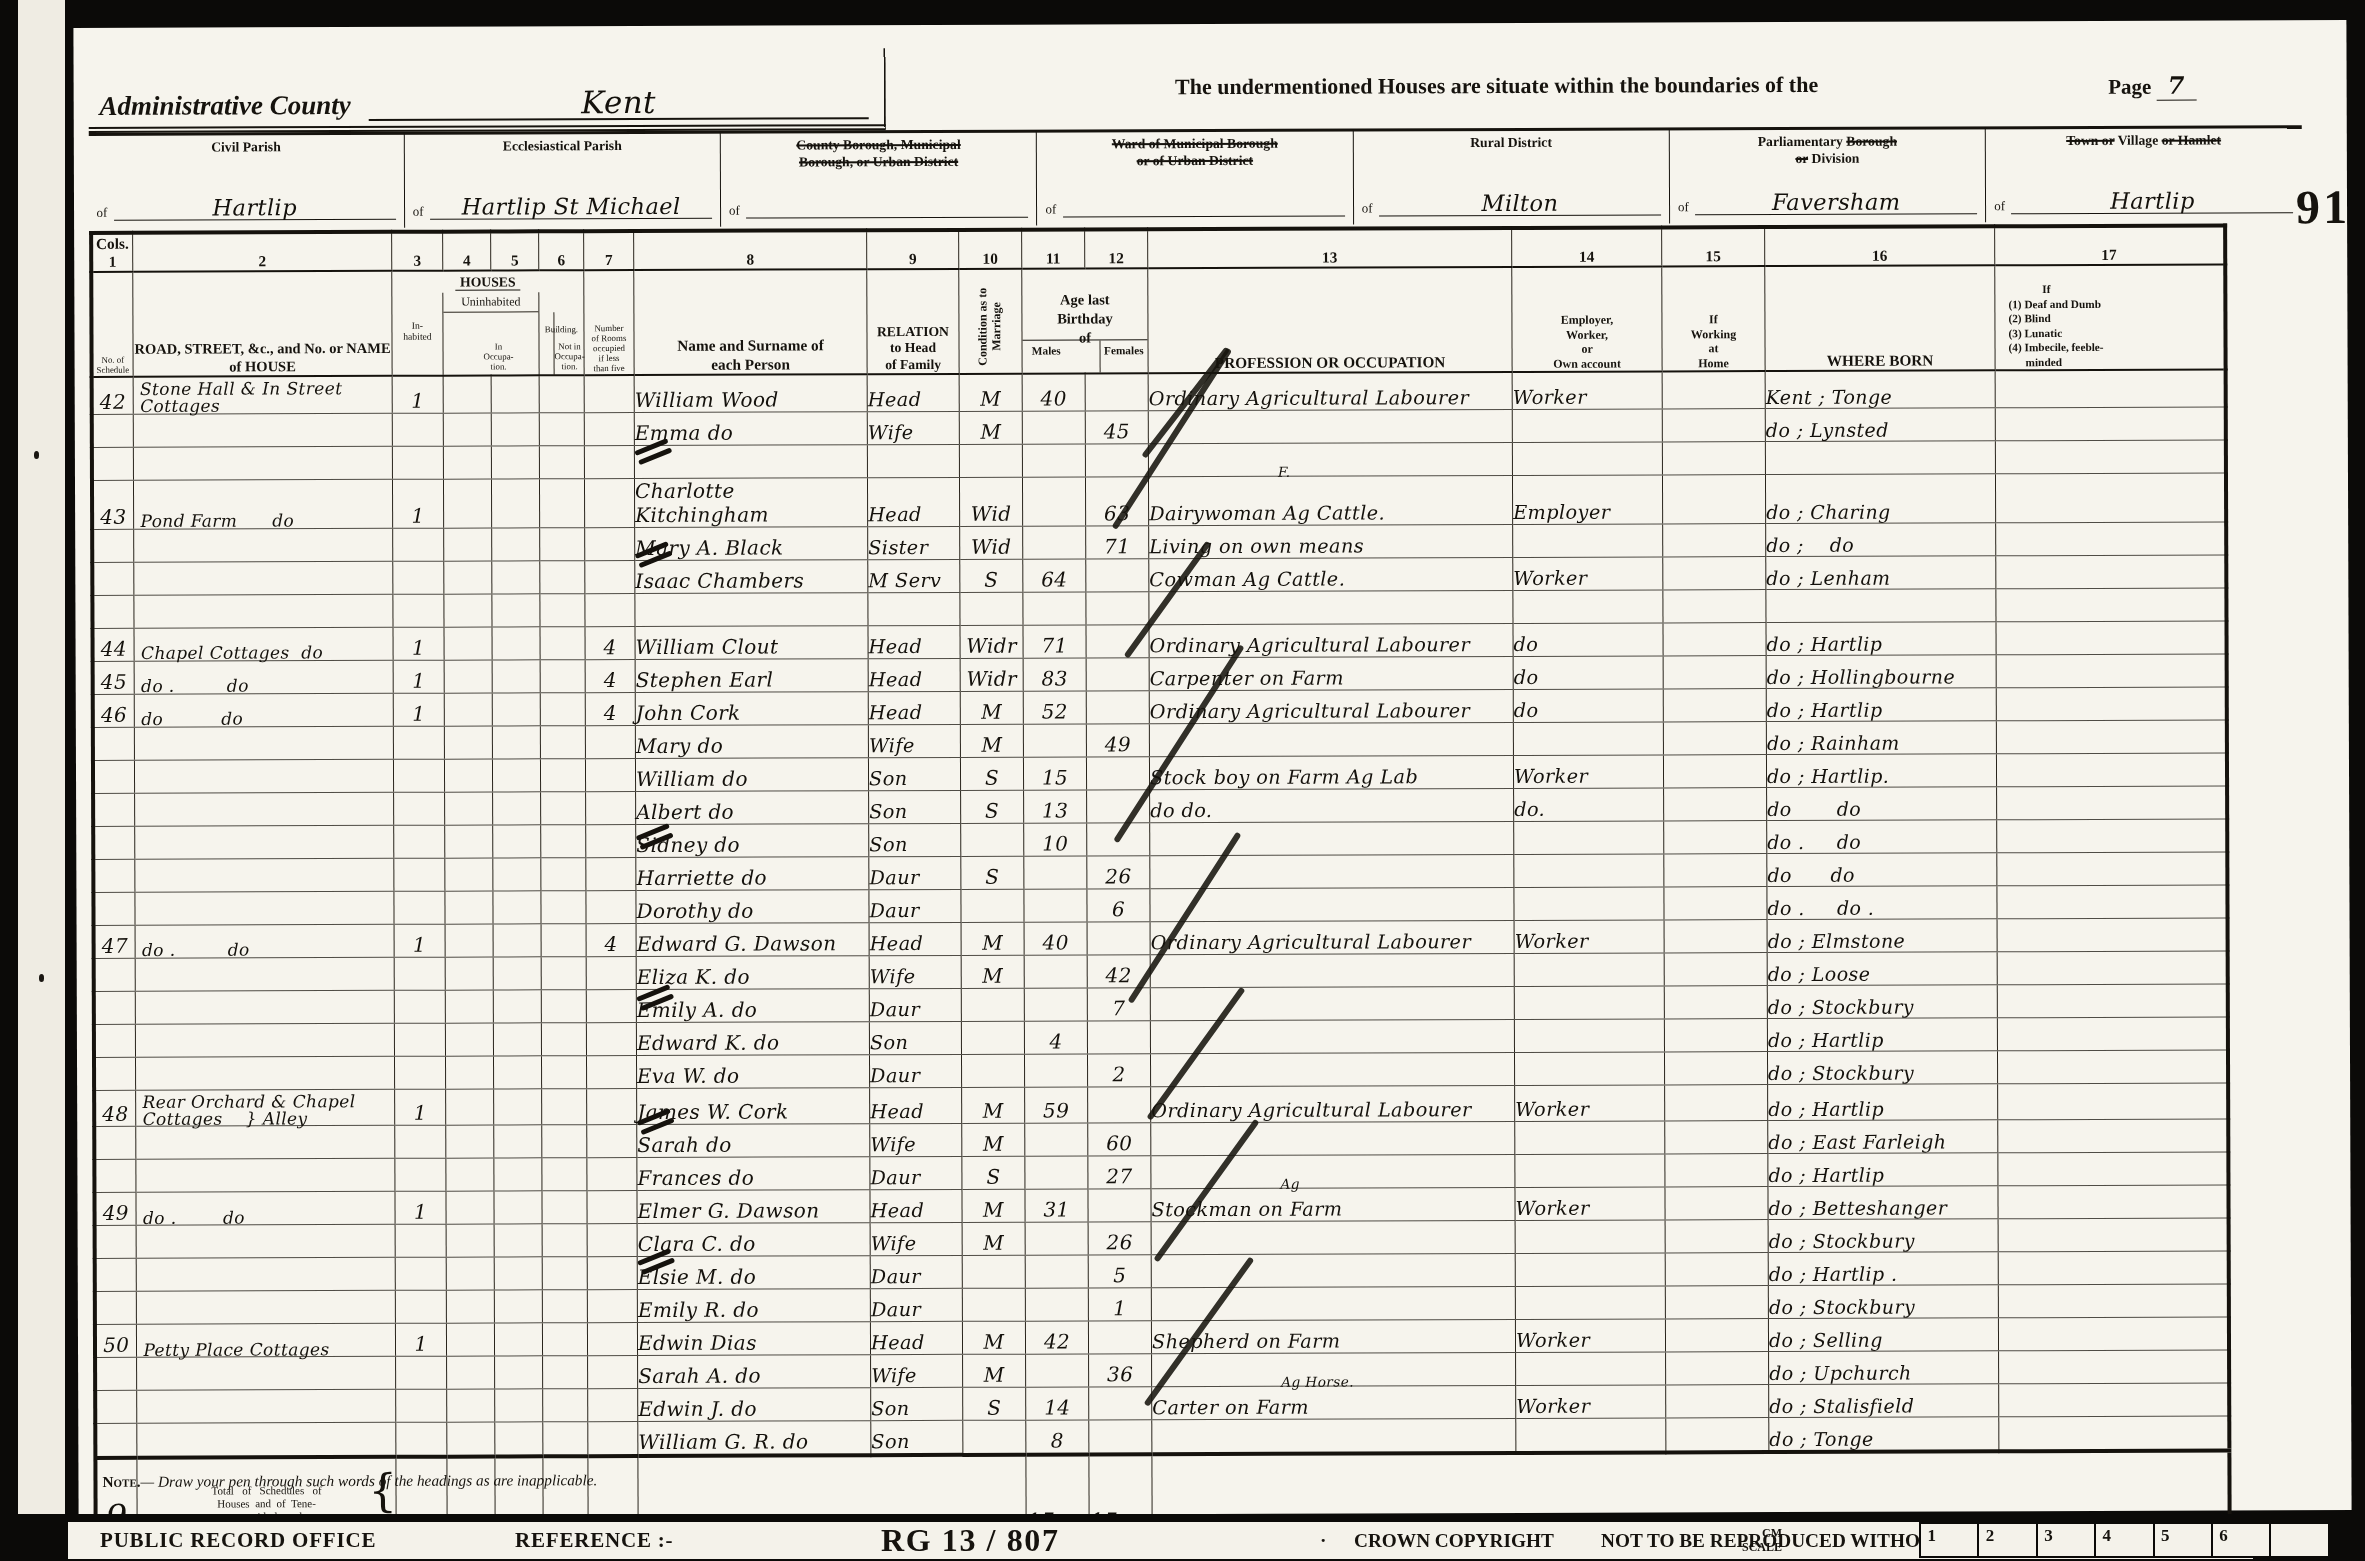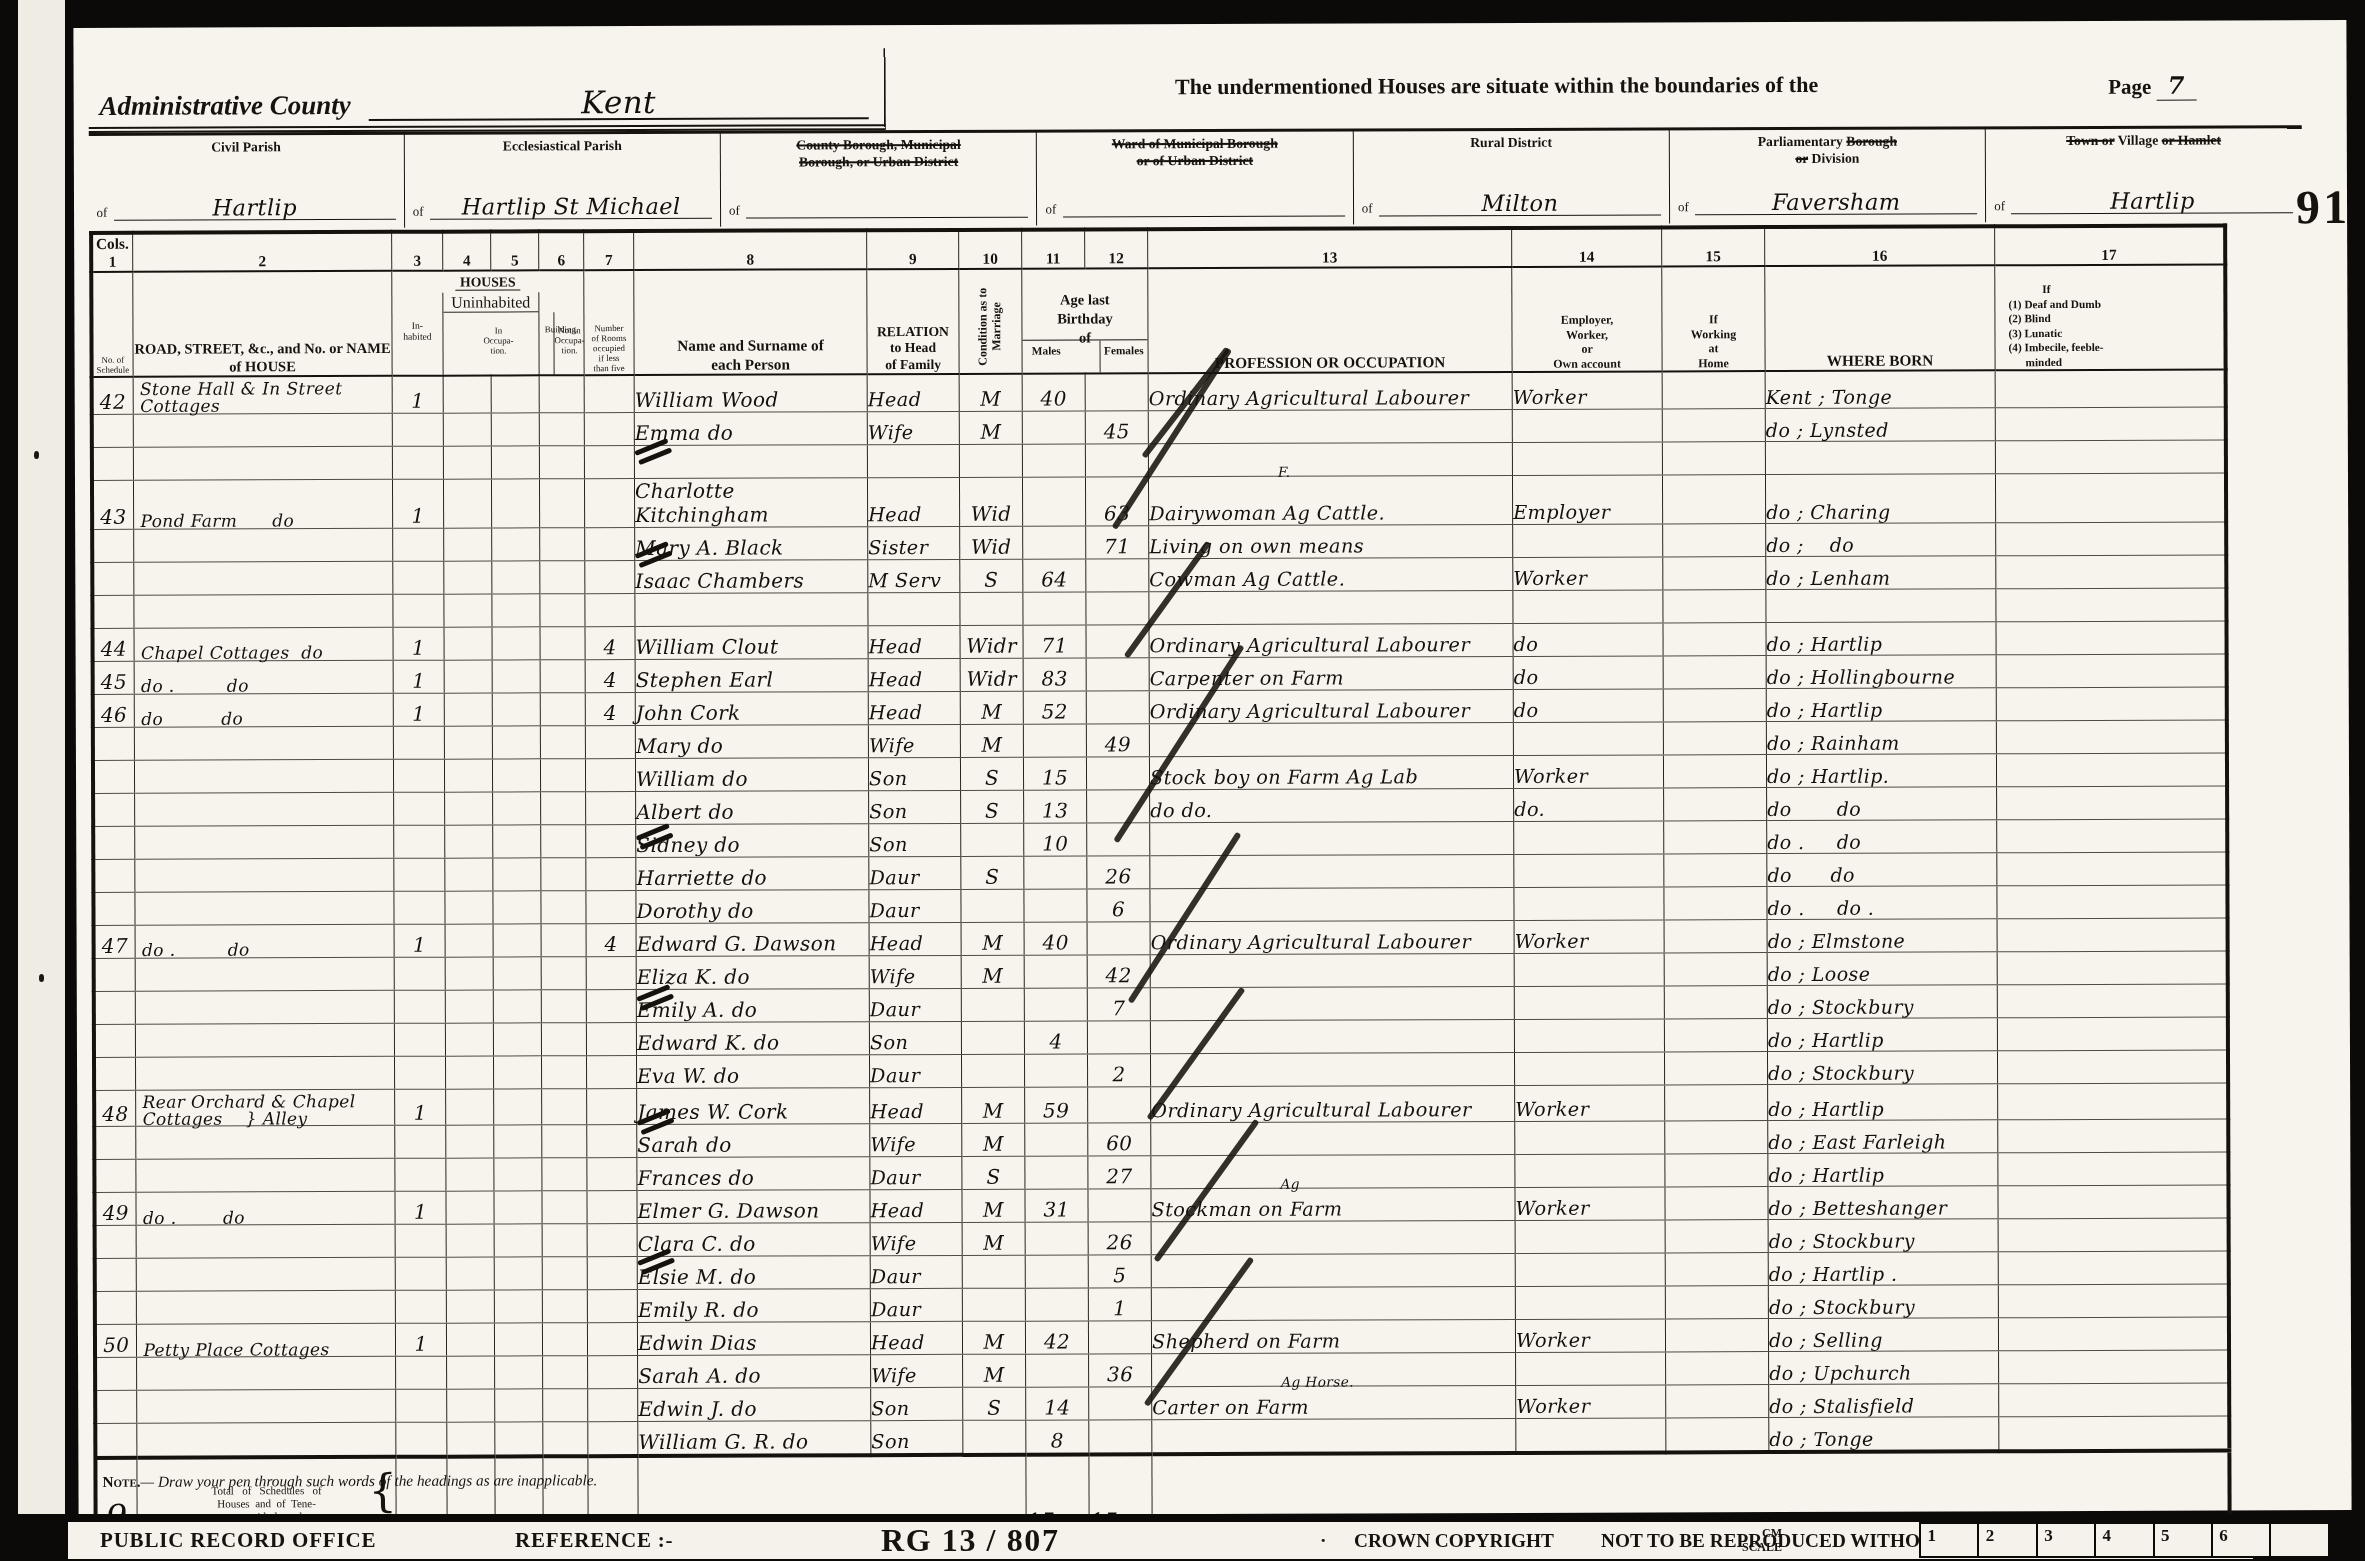--- a/index.html
+++ b/index.html
@@ -45,23 +45,23 @@
   .h-big{font-size:15.3px;font-weight:bold;line-height:1.25;padding-top:24px;}
   .h-med{font-size:12px;font-weight:bold;line-height:1.2;padding-top:19.3px;}
   .h-infirm{font-size:11.3px;font-weight:bold;text-align:left;padding:3.2px 0 0 13px;
             line-height:1.28;white-space:pre;}
   
   .houses-title{font-size:13.7px;font-weight:bold;height:21px;line-height:21px;}
   .houses-title span{border-bottom:1.6px solid #15120d;padding:0 4.8px;}
   .houses-grid{display:flex;height:82px;}
   .hg-inh{width:51px;font-size:9.7px;padding-top:27px;box-sizing:border-box;}
   .hg-un{width:97px;border-left:1.6px solid #2a251d;border-right:1.6px solid #2a251d;box-sizing:border-box;}
-  .hg-un-title{font-size:16px;height:19.3px;line-height:19.3px;border-bottom:1.6px solid #2a251d;}
+  .hg-un-title{font-size:12px;height:19.3px;line-height:19.3px;border-bottom:1.6px solid #2a251d;}
   .hg-un-sub{display:flex;height:63px;}
-  .hg-un-sub div{flex:1;font-size:8.9px;line-height:1.1;padding-top:14px;white-space:pre;margin-left:40px;}
+  .hg-un-sub div{flex:1;font-size:8.9px;line-height:1.1;padding-top:30px;white-space:pre;margin-left:40px;}
   .hg-un-sub div+div{border-left:1.6px solid #2a251d;}
   .hg-bld{width:45px;font-size:8.9px;padding-top:32px;box-sizing:border-box;}
   
   .rot{writing-mode:vertical-rl;transform:rotate(180deg);font-size:12px;font-weight:bold;
        margin:4.8px auto 0;height:93px;line-height:1.15;}
   
   .age-top{height:69px;font-size:14.5px;font-weight:bold;line-height:1.3;padding-top:19.3px;
            box-sizing:border-box;border-bottom:1.6px solid #15120d;}
   .age-sub{display:flex;height:32px;gap:29px;}
   .age-sub div{flex:1;font-size:11.3px;font-weight:bold;line-height:21px;}

